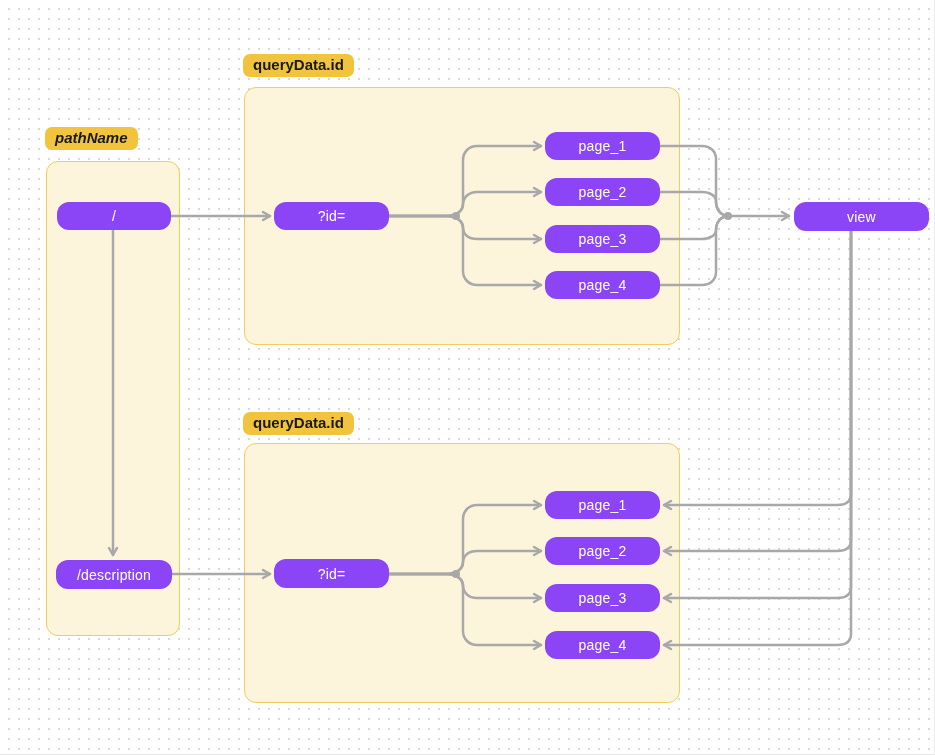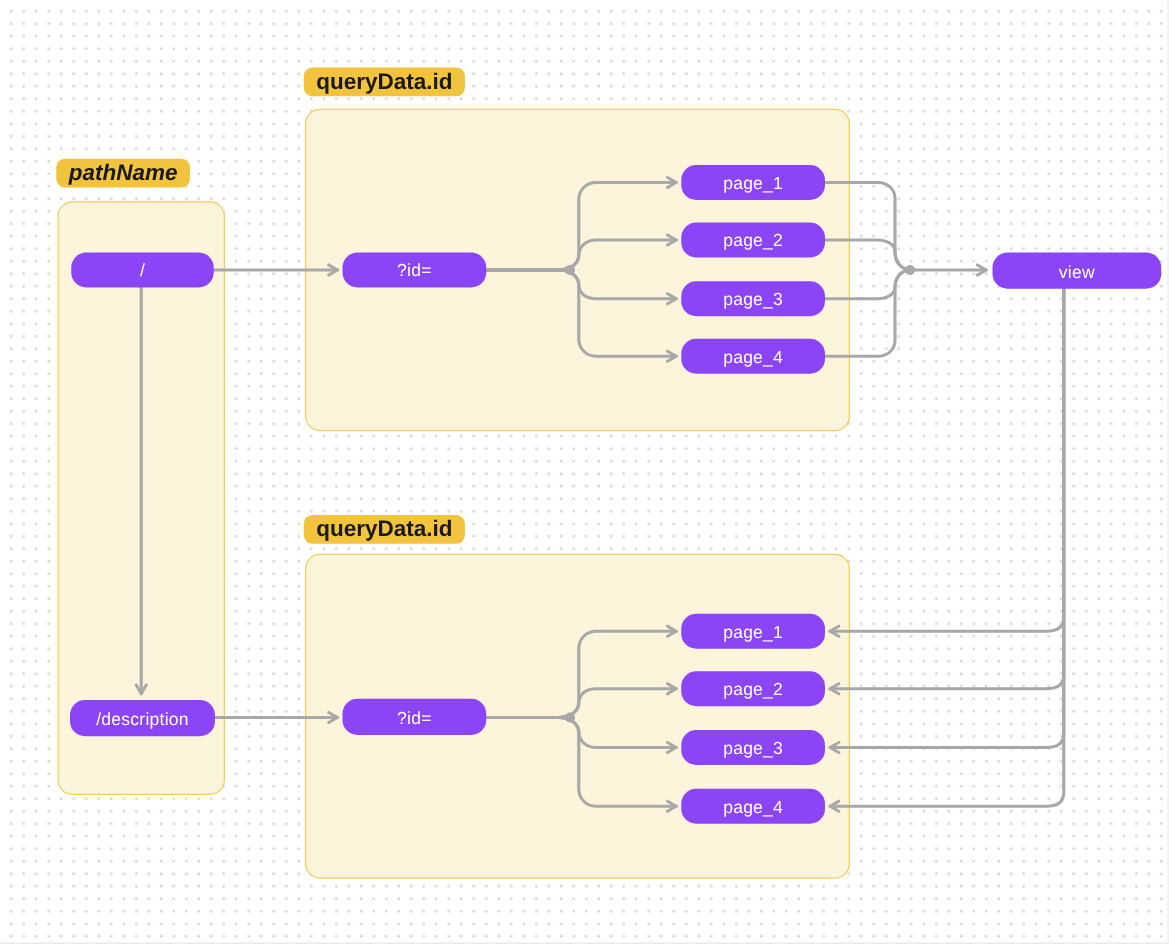--- a/index.html
+++ b/index.html
@@ -30,21 +30,21 @@
   .node{
     position:absolute; z-index:3; box-sizing:border-box;
     background:var(--node-fill); color:var(--node-text);
     border-radius:12px; display:flex; align-items:center; justify-content:center;
     font-size:14px; font-weight:500; letter-spacing:.2px;
   }
   .badge{
     position:absolute; z-index:3; box-sizing:border-box;
     background:var(--badge-fill); color:var(--badge-text);
     border-radius:7px; padding:2px 10px 3px 10px;
-    font-size:18px; font-weight:700; line-height:18px; white-space:nowrap;
+    font-size:15px; font-weight:700; line-height:18px; white-space:nowrap;
   }
 </style>
 </head>
 <body>
 
 <div class="canvas">
 
   <div class="frame" style="left:46px; top:161px; width:134px; height:475px;"></div>
   <div class="frame" style="left:244px; top:87px; width:436px; height:258px;"></div>
   <div class="frame" style="left:244px; top:443px; width:436px; height:260px;"></div>

